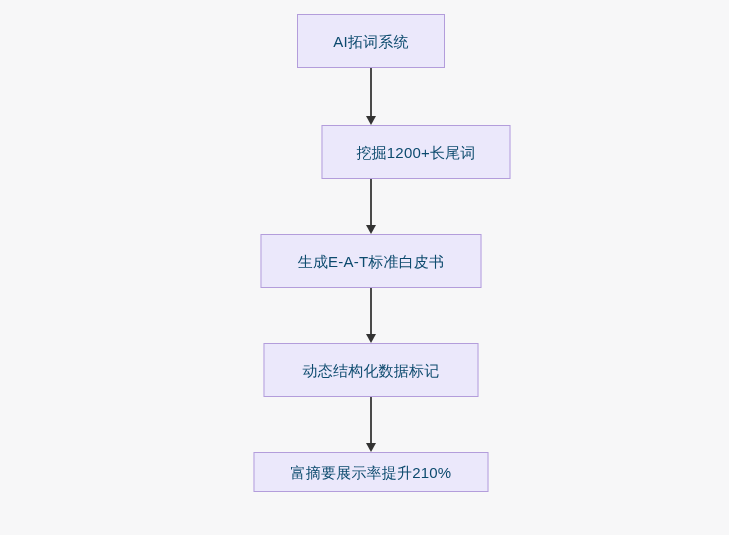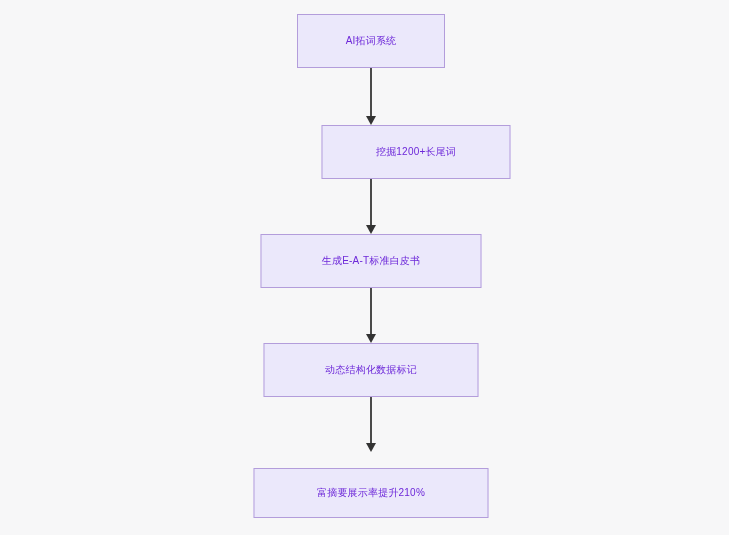--- a/index.html
+++ b/index.html
@@ -27,22 +27,22 @@
     background: #ebe8fb;
     border: 1.6px solid #b39ddb;
     border-radius: 0;
     display: flex;
     align-items: center;
     justify-content: center;
     transform: translateX(-50%);
   }
 
   .node-label {
-    color: #6d28d9;
-    font-size: 10px;
+    color: #0c4a6e;
+    font-size: 15px;
     line-height: 1;
     letter-spacing: 0.2px;
     white-space: nowrap;
   }
 
   .edge {
     position: absolute;
     transform: translateX(-50%);
     width: 12px;
   }
@@ -95,17 +95,17 @@
   </div>
   <div class="node" style="left: 371px; top: 125px; width: 189px; height: 54px; margin-left: 45px;">
     <span class="node-label">挖掘1200+长尾词</span>
   </div>
   <div class="node" style="left: 371px; top: 343px; width: 215px; height: 54px;">
     <span class="node-label">动态结构化数据标记</span>
   </div>
   <div class="node" style="left: 371px; top: 234px; width: 221px; height: 54px;">
     <span class="node-label">生成E-A-T标准白皮书</span>
   </div>
-  <div class="node" style="left: 371px; top: 468px; width: 235px; height: 50px;">
+  <div class="node" style="left: 371px; top: 452px; width: 235px; height: 40px;">
     <span class="node-label">富摘要展示率提升210%</span>
   </div>
 
 </div>
 
 </body></html>

